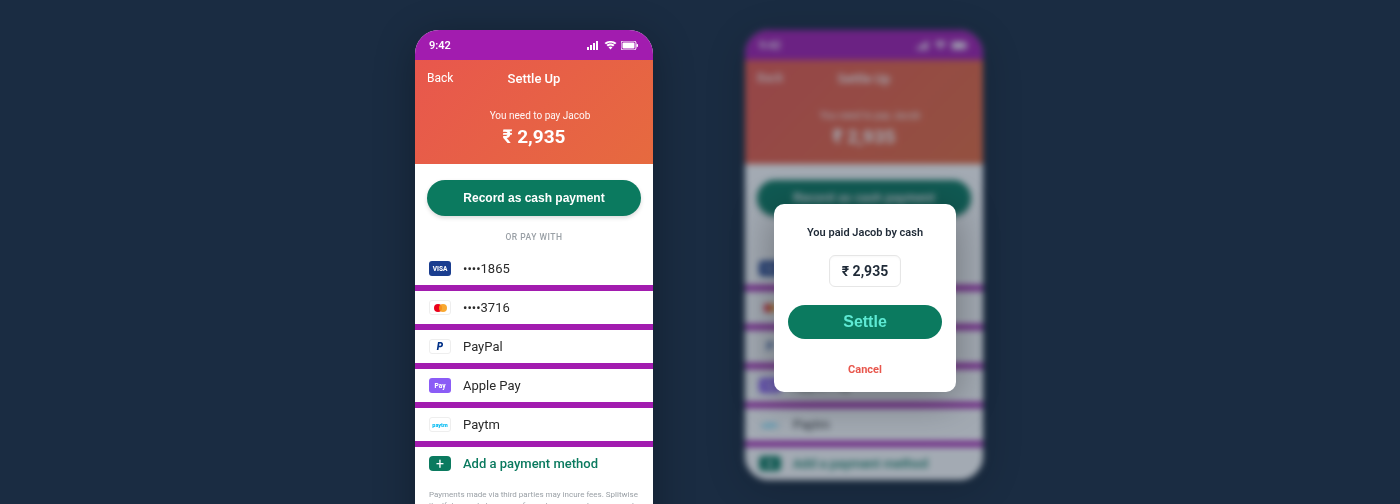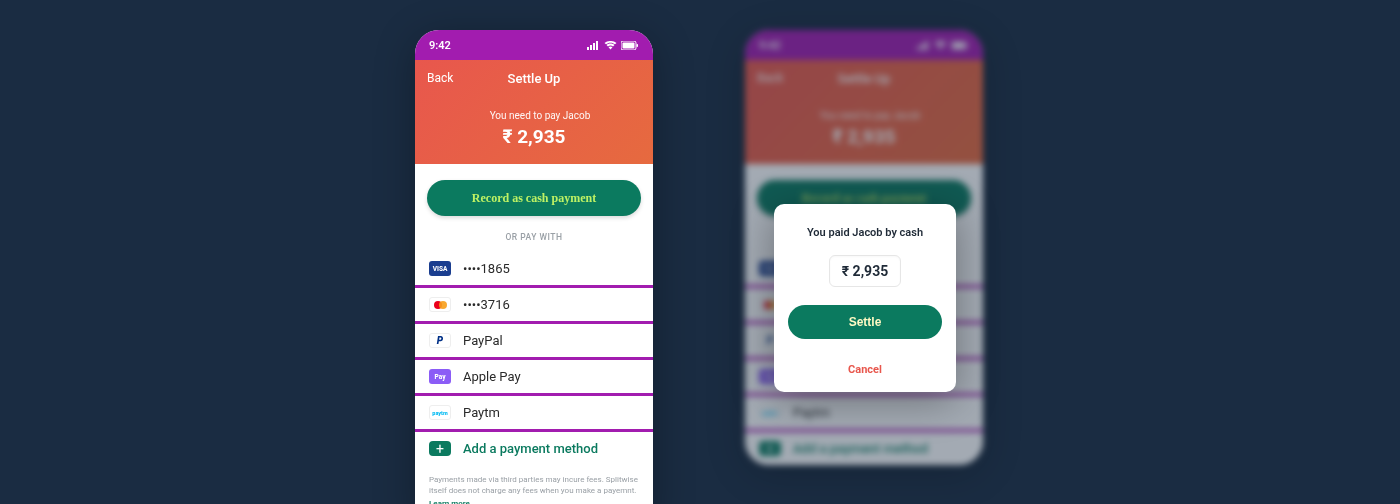--- a/index.html
+++ b/index.html
@@ -71,47 +71,46 @@
   .amount {
     font-size: 19px;
     font-weight: 700;
     margin-top: 4px;
   }
 
   .content { background: #fff; }
   .primary-btn-wrap { padding: 16px 12px 10px; }
   .primary-btn {
     background: #0b7a5f;
-    color: #bef264;
+    color: #ffffff;
     border: none;
     border-radius: 22px;
     height: 36px;
     width: 100%;
     font-size: 12px;
     font-weight: 600;
     box-shadow: 0 2px 4px rgba(0,0,0,0.15);
-    font-family: Liberation Serif, serif;
   }
 
   .divider-label {
     text-align: center;
     font-size: 8.5px;
     color: #9aa0a6;
     letter-spacing: 0.5px;
     padding: 6px 0 10px;
     font-weight: 500;
   }
 
   .pm-list { }
   .pm-row {
     display: flex;
     align-items: center;
     gap: 12px;
     padding: 9px 14px;
-    border-bottom: 3px solid #a21caf;
+    border-bottom: 6px solid #a21caf;
   }
   .pm-row:last-child { border-bottom: none; }
   .pm-icon {
     width: 22px;
     height: 15px;
     border-radius: 3px;
     display: flex;
     align-items: center;
     justify-content: center;
     font-size: 6.5px;
@@ -170,26 +169,26 @@
     border-radius: 6px;
     padding: 7px 12px;
     margin: 16px 0 18px;
     font-size: 14px;
     font-weight: 700;
     color: #1f2a37;
     box-shadow: inset 0 1px 2px rgba(0,0,0,0.03);
   }
   .modal-settle {
     background: #0b7a5f;
-    color: #fef9c3;
+    color: #5eead4;
     border: none;
     border-radius: 22px;
     height: 34px;
     width: 100%;
-    font-size: 12px;
+    font-size: 16px;
     font-weight: 600;
   }
   .modal-cancel {
     color: #e8574d;
     font-size: 11px;
     padding: 24px 0 2px;
     font-weight: 700;
   }
 </style>
 </head>

